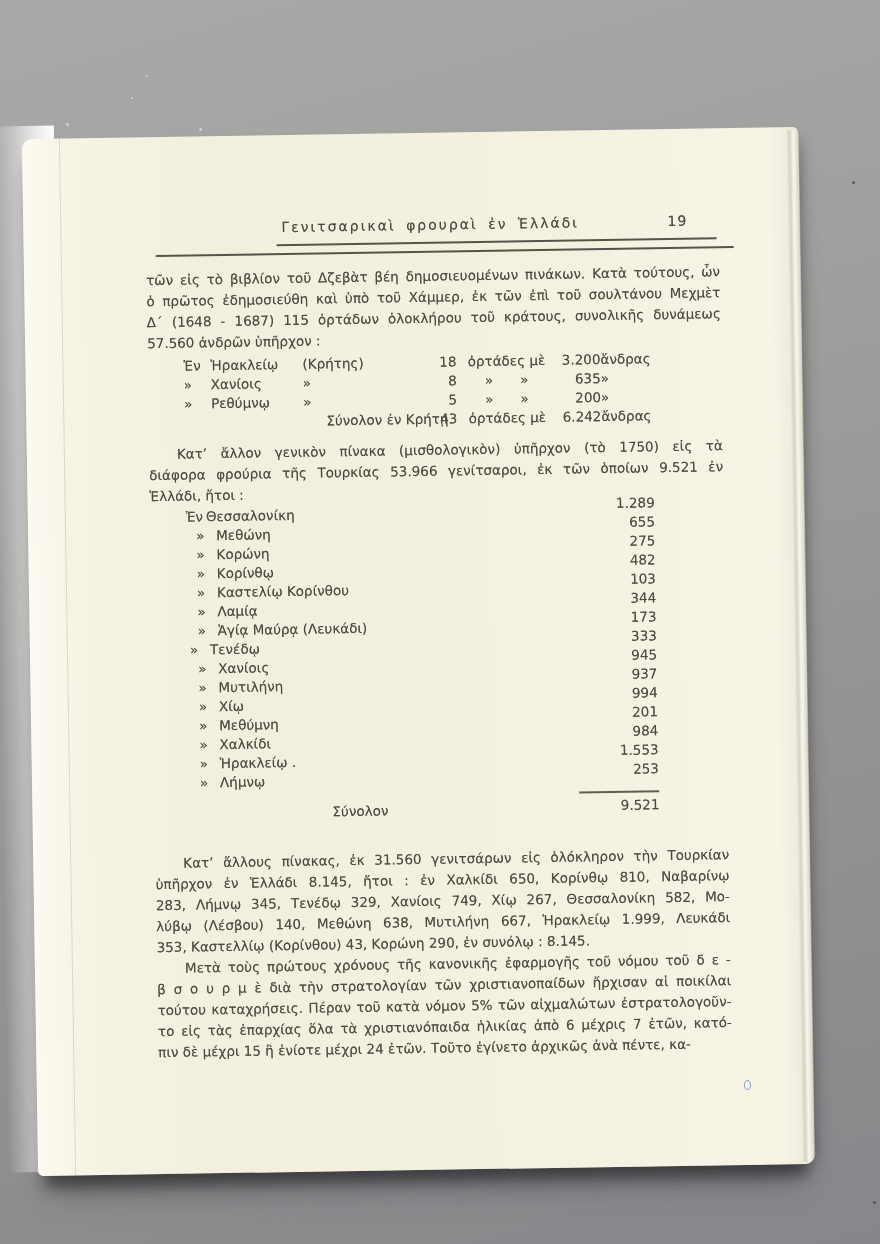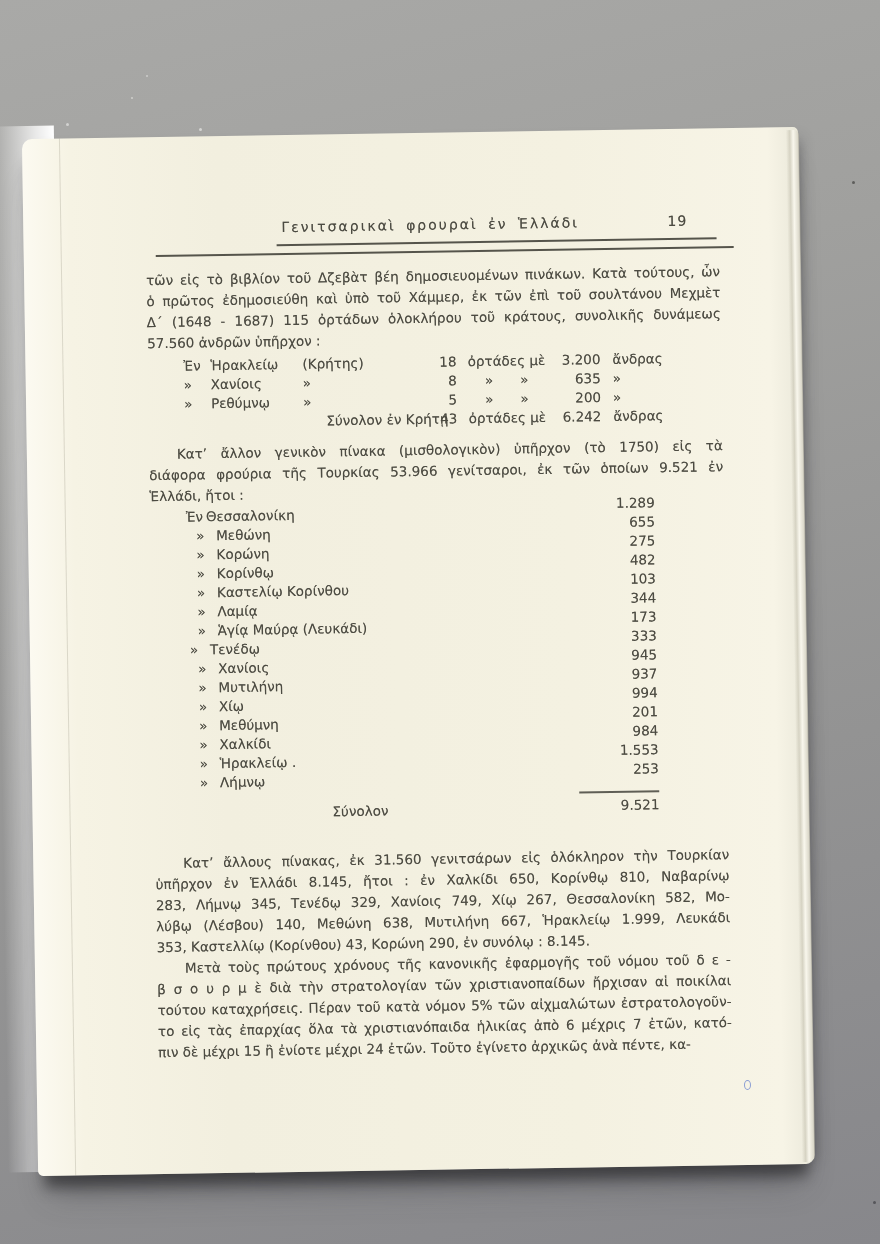--- a/index.html
+++ b/index.html
@@ -37,21 +37,21 @@
   
   .t1{margin-top:4px;}
   .t1-row{display:flex;height:19px;align-items:baseline;padding-left:36px;font-size:13.5px;}
   .t1-label{width:255px;display:flex;}
   .t1-prefix{width:27px;}
   .t1-name{width:92px;white-space:nowrap;}
   .t1-suffix{flex:1;white-space:nowrap;}
   .t1-count{width:18px;text-align:right;}
   .t1-unit{width:100px;text-align:center;white-space:nowrap;}
   .t1-men{width:44px;text-align:right;}
-  .t1-menunit{padding-left:12px;white-space:nowrap;}
+  .t1-menunit{white-space:nowrap;}
   .t1-total .t1-label{display:block;padding-left:142px;box-sizing:border-box;white-space:nowrap;}
   
   .glist{margin-top:2px;}
   .g-row{display:flex;width:505px;height:19px;align-items:baseline;padding-left:46px;box-sizing:border-box;font-size:13.5px;}
   .g-row.g-first{padding-left:36px;}
   .g-row.g-out{padding-left:38px;}
   .g-prefix{width:20px;}
   .g-name{flex:1;white-space:nowrap;}
   .g-value{width:70px;text-align:right;transform:translateY(-7px);}
   .g-total-rule{width:80px;height:2px;background:#5f5e55;margin:4px 0 0 425px;}

